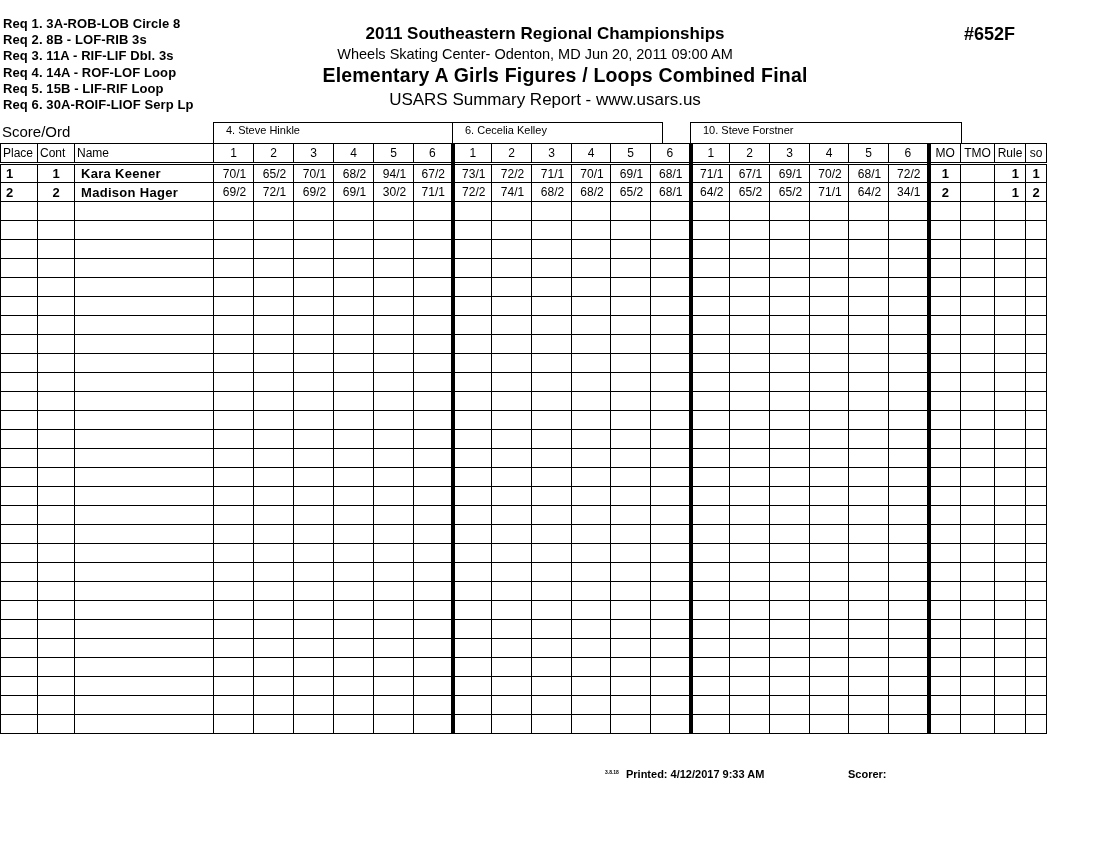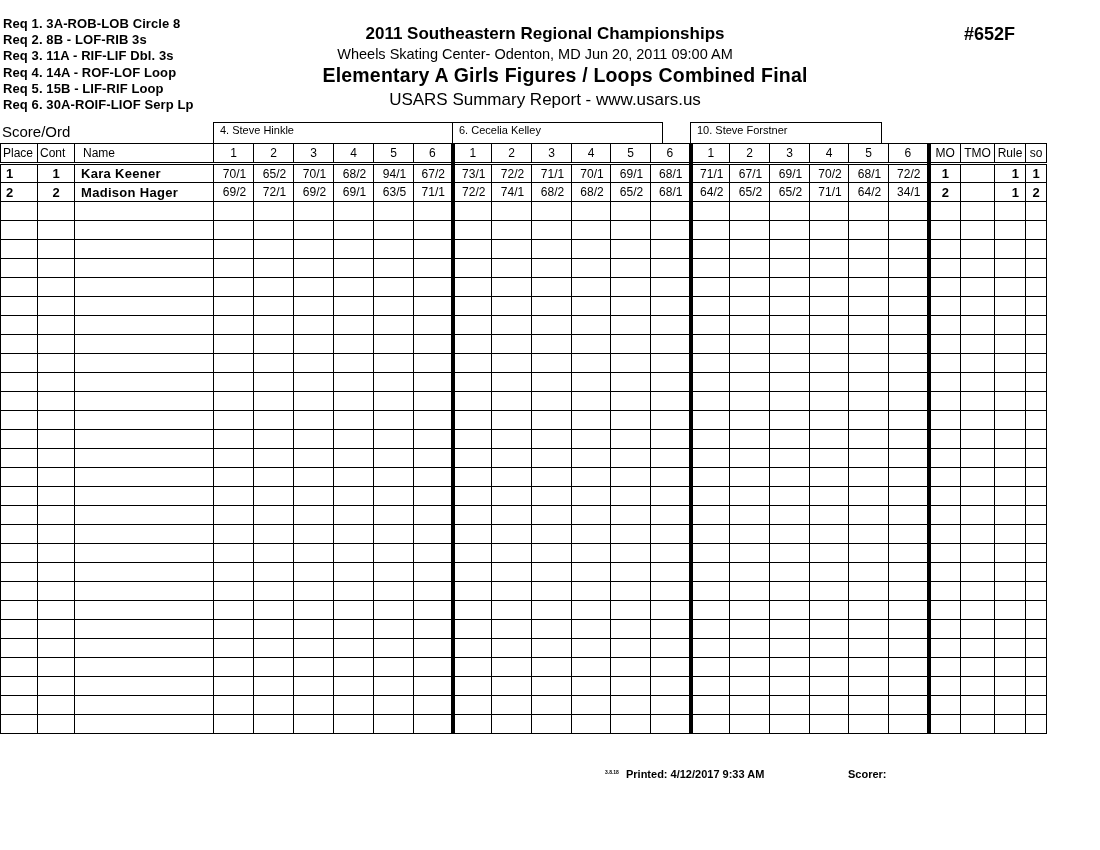--- a/index.html
+++ b/index.html
@@ -11,21 +11,21 @@
   .titles { position: absolute; left: 285px; width: 520px; top: 24px; text-align: center; }
   .t1 { font-weight: bold; font-size: 17px; line-height: 20px; position: absolute; left: 0; width: 520px; top: 0; }
   .t2 { font-size: 14.5px; line-height: 18px; position: absolute; left: -10px; width: 520px; top: 21px; }
   .t3 { font-weight: bold; font-size: 19.5px; line-height: 22px; position: absolute; left: -30px; width: 620px; top: 40px; letter-spacing: 0.2px; }
   .t4 { font-size: 17px; line-height: 20px; position: absolute; left: 0; width: 520px; top: 66px; }
 
   .eventno { position: absolute; left: 964px; top: 24px; font-weight: bold; font-size: 18px; }
 
   .scoreord { position: absolute; left: 2px; top: 123px; font-size: 15px; }
 
-  .judge-box { position: absolute; top: 122px; height: 21px; border: 1px solid #000; border-bottom: none; box-sizing: border-box; font-size: 11px; padding-left: 6px; line-height: 14px; }
+  .judge-box { position: absolute; top: 122px; height: 21px; border: 1px solid #000; border-bottom: none; box-sizing: border-box; font-size: 11px; padding-left: 12px; line-height: 14px; }
 
   .grid { position: absolute; left: 0; top: 143px; }
   table.sheet { border-collapse: collapse; table-layout: fixed; }
   table.sheet td { border: 1px solid #000; padding: 0; height: 19px; box-sizing: border-box; font-size: 12px; white-space: nowrap; overflow: hidden; }
   table.sheet tr.hdr td { height: 20px; font-size: 12px; text-align: center; border-bottom: 3px double #000; }
   table.sheet tr.hdr td.left { text-align: left; padding-left: 2px; }
   td.thick { border-left: 4px solid #000 !important; }
   td.place { text-align: left; padding-left: 5px !important; font-weight: bold; font-size: 13px !important; }
   td.cont { text-align: center; font-weight: bold; font-size: 13px !important; }
   td.name { text-align: left; padding-left: 6px !important; font-weight: bold; font-size: 13px !important; letter-spacing: 0.3px; }
@@ -56,21 +56,21 @@
   <div class="t3">Elementary A Girls Figures / Loops Combined Final</div>
   <div class="t4">USARS Summary Report - www.usars.us</div>
 </div>
 
 <div class="eventno">#652F</div>
 
 <div class="scoreord">Score/Ord</div>
 
 <div class="judge-box" style="left:213px; width:240px;">4.  Steve Hinkle</div>
 <div class="judge-box" style="left:452px; width:211px;">6.  Cecelia Kelley</div>
-<div class="judge-box" style="left:690px; width:192px;">10.  Steve Forstner</div>
+<div class="judge-box" style="left:690px; width:272px;">10.  Steve Forstner</div>
 
 <div class="grid">
   <table class="sheet" id="sheet">
     <colgroup>
       <col style="width:37px">
         <col style="width:37px">
         <col style="width:139px">
       <col style="width:40px">
         <col style="width:40px">
         <col style="width:40px">
@@ -91,21 +91,21 @@
         <col style="width:40px">
       <col style="width:32px">
         <col style="width:34px">
         <col style="width:31px">
         <col style="width:21px">
     </colgroup>
     <tbody id="sheet-body">
       <tr class="hdr">
         <td class="left">Place</td>
         <td class="left">Cont</td>
-        <td class="left" style="padding-left:8px">Name</td>
+        <td class="left" style="padding-left:2px">Name</td>
         <td>1</td>
         <td>2</td>
         <td>3</td>
         <td>4</td>
         <td>5</td>
         <td>6</td>
         <td class="thick">1</td>
         <td>2</td>
         <td>3</td>
         <td>4</td>
@@ -150,21 +150,21 @@
           <td class="bold-center">1</td>
         </tr>
         <tr>
           <td class="place">2</td>
           <td class="cont">2</td>
           <td class="name">Madison Hager</td>
           <td class="score">69/2</td>
           <td class="score">72/1</td>
           <td class="score">69/2</td>
           <td class="score">69/1</td>
-          <td class="score">63/5</td>
+          <td class="score">30/2</td>
           <td class="score">71/1</td>
           <td class="score thick">72/2</td>
           <td class="score">74/1</td>
           <td class="score">68/2</td>
           <td class="score">68/2</td>
           <td class="score">65/2</td>
           <td class="score">68/1</td>
           <td class="score thick">64/2</td>
           <td class="score">65/2</td>
           <td class="score">65/2</td>

